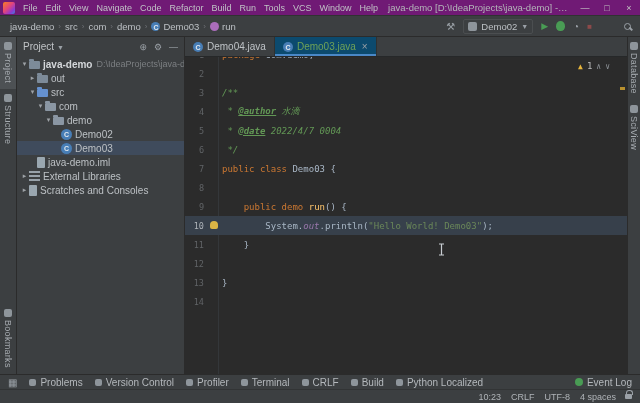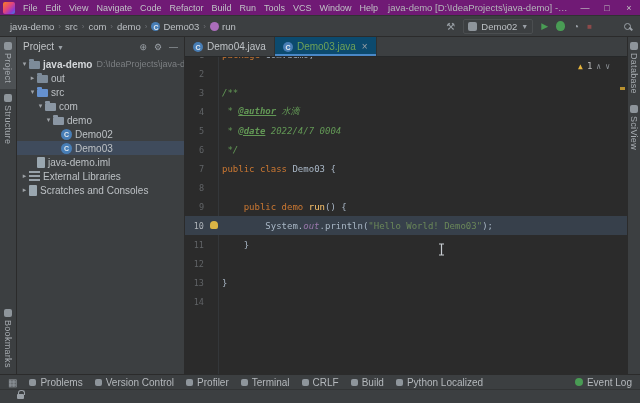--- a/index.html
+++ b/index.html
@@ -407,16 +407,22 @@
           <span data-name="toolwindow-label">Python Localized</span>
         </span>
       </span>
     <span class="eventlog-wrap tw-btn" data-name="toolwindow-button-event-log">
       <span class="dot-green" data-name="event-log-icon"></span>
       <span data-name="toolwindow-label">Event Log</span>
     </span>
   </div>
 
   <div class="statusbar" data-name="statusbar">
+    <span class="sb-right" id="status-right" data-name="statusbar-widgets">
+        <span class="status-item" data-name="caret-position">10:23</span>
+        <span class="status-item" data-name="line-separator">CRLF</span>
+        <span class="status-item" data-name="file-encoding">UTF-8</span>
+        <span class="status-item" data-name="indent-style">4 spaces</span>
+      </span>
     <span class="lock" data-name="readonly-lock-icon"></span>
   </div>
 
 </div>
 
 </body></html>

